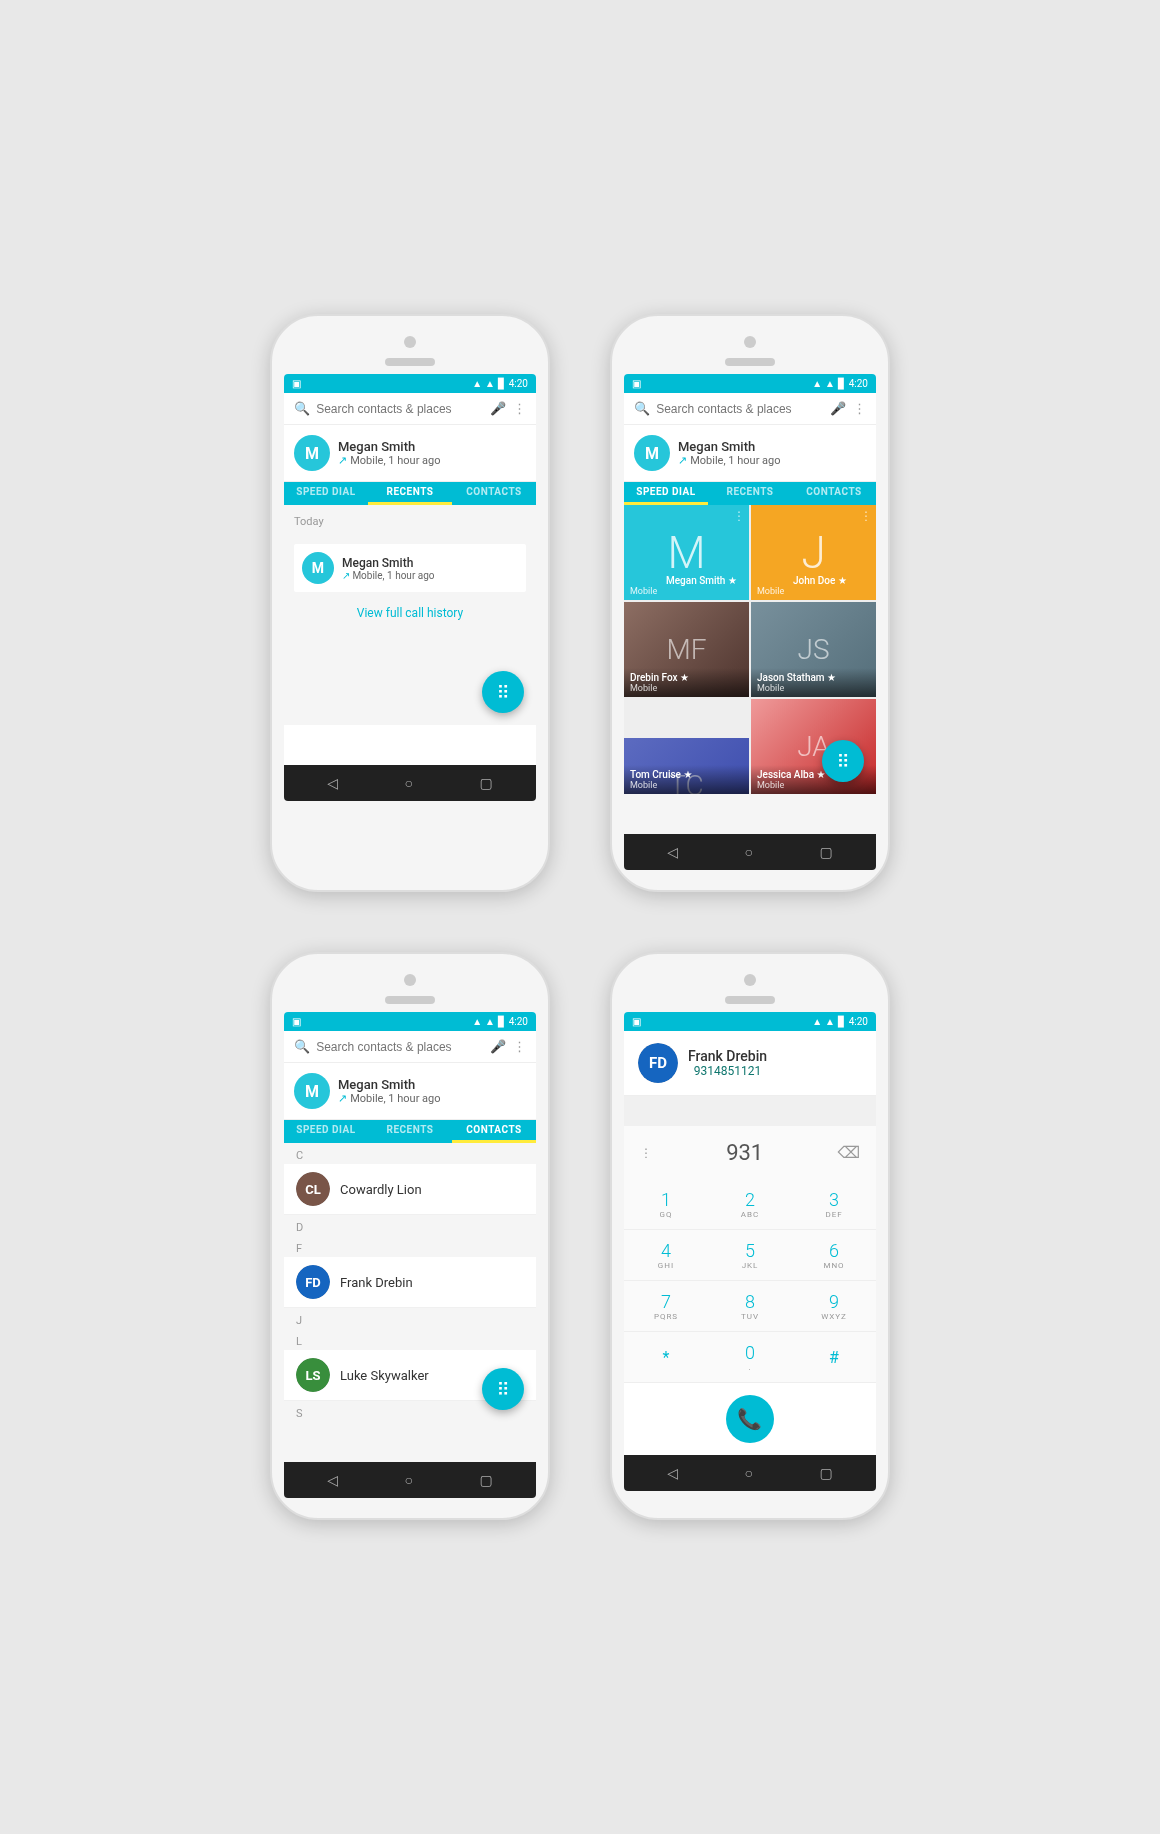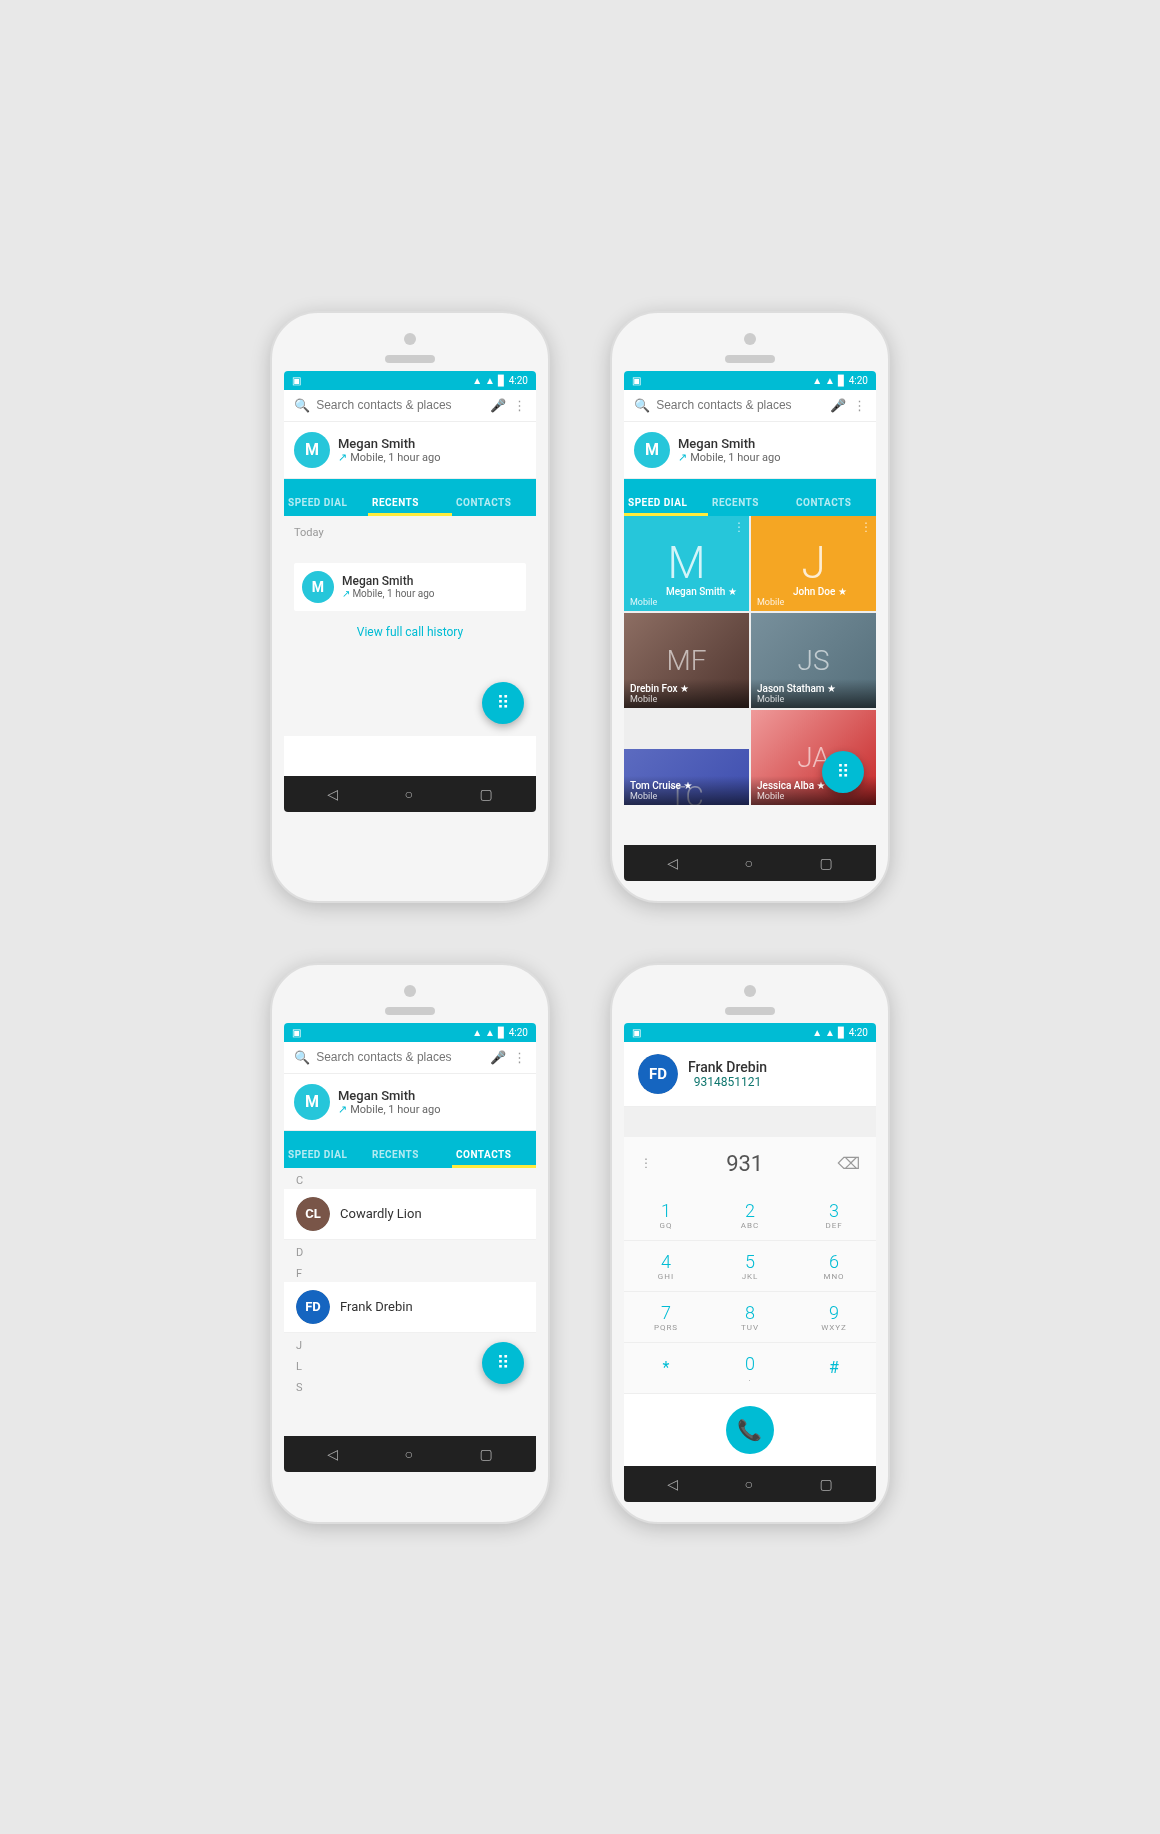--- a/index.html
+++ b/index.html
@@ -105,21 +105,22 @@
     .call-name { font-size: 13px; font-weight: 500; color: #333; }
     .call-detail { font-size: 11px; color: #666; display: flex; align-items: center; gap: 3px; }
     
     .tabs {
       background: #00bcd4;
       display: flex;
       border-bottom: none;
     }
     .tab {
       flex: 1;
-      padding: 18px 4px 8px;
+      text-align: center;
+      padding: 4px 4px 8px;
       font-size: 10px;
       font-weight: bold;
       color: rgba(255,255,255,0.7);
       letter-spacing: 0.5px;
       position: relative;
       cursor: pointer;
     }
     .tab.active {
       color: white;
     }
@@ -134,21 +135,21 @@
     }
     
     .content {
       background: #f5f5f5;
       min-height: 220px;
       padding: 10px;
     }
     .section-label {
       font-size: 11px;
       color: #999;
-      margin-bottom: 24px;
+      margin-bottom: 16px;
     }
     .call-row {
       display: flex;
       align-items: center;
       gap: 8px;
       padding: 6px 0;
       background: white;
       padding: 8px;
       border-radius: 2px;
       margin-bottom: 4px;
@@ -582,20 +583,26 @@
         <div class="contact-letter">D</div>
         <div class="contact-letter">F</div>
         <div class="contact-row">
           <div class="contact-avatar">
             <div class="avatar-photo color-blue">FD</div>
           </div>
           <div class="contact-name">Frank Drebin</div>
         </div>
         <div class="contact-letter">J</div>
         <div class="contact-letter">L</div>
+        <div class="contact-row">
+          <div class="contact-avatar">
+            <div class="avatar-photo color-green">LS</div>
+          </div>
+          <div class="contact-name">Luke Skywalker</div>
+        </div>
         <div class="contact-letter">S</div>
       </div>
 
       <div style="position:relative;height:40px;background:#f5f5f5;">
         <div class="fab">⠿</div>
       </div>
       <div class="nav-bar">
         <span class="nav-btn">◁</span>
         <span class="nav-btn">○</span>
         <span class="nav-btn">▢</span>

